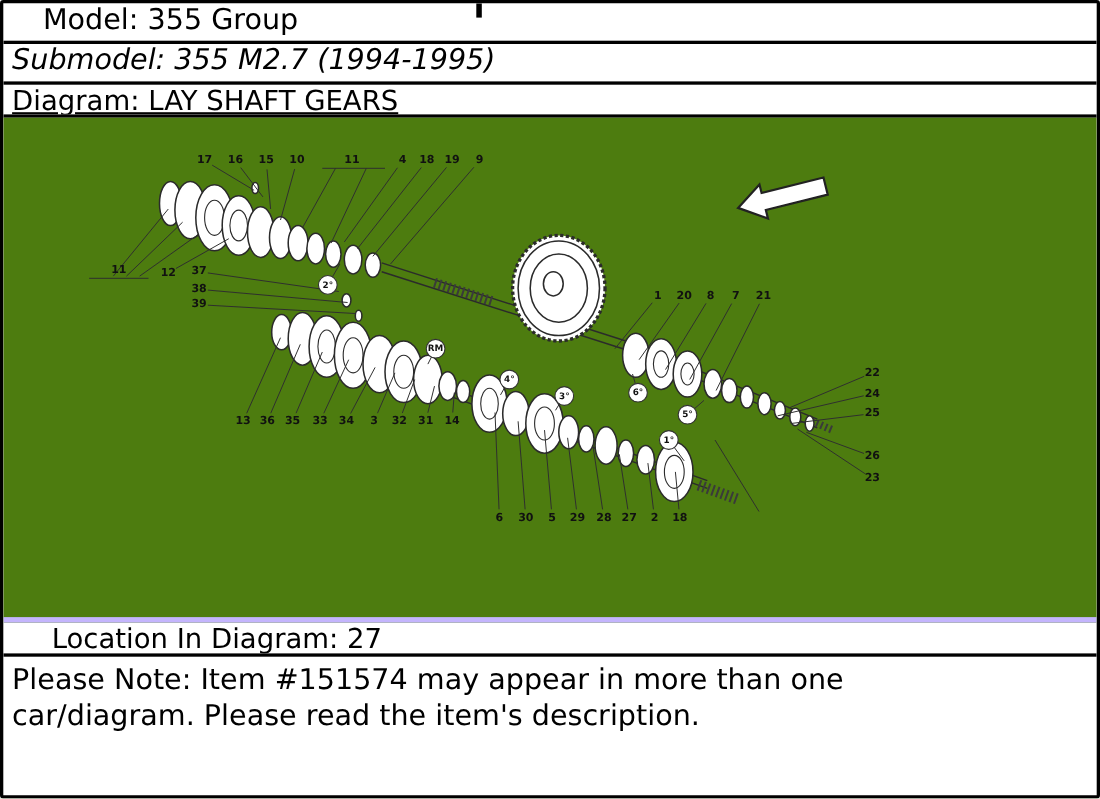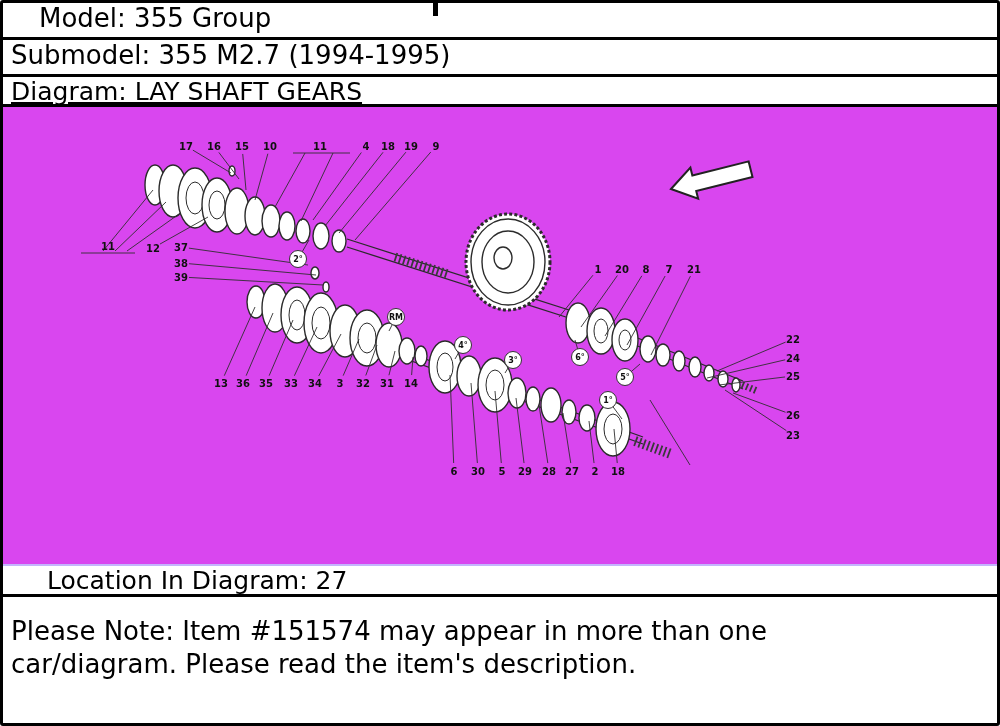--- a/index.html
+++ b/index.html
@@ -19,33 +19,33 @@
   }
   .trow {
     border-bottom:3px solid #000;
     padding:1px 8px 0 8px;
     font-size:26px;
     line-height:1.15;
     white-space:nowrap;
     overflow:hidden;
   }
   .row-model    { height:37px;padding-left:36px; }
-  .row-submodel { height:37px; }
+  .row-submodel { height:37px;font-style:italic; }
   .row-diagram  { height:30px; font-size:25px;text-decoration:underline; }
   .diagram-area {
     position:relative;
     height:459px;
-    border-bottom:2px solid #c4b5fd;
-    background:#d946ef;
+    border-bottom:5px solid #c4b5fd;
+    background:#4d7c0f;
   }
   .row-location { height:31px; font-size:25px;padding-left:44px; }
   .row-quantity { height:33px; }
   .note-area {
     height:93px;
-    padding:18px 8px 0 8px;
+    padding:5px 8px 0 8px;
     font-size:26px;
     line-height:1.28;
   }
   .artifact {
     position:absolute;
     left:430px; top:0;
     width:5px; height:13px;
     background:#000;
   }
   

